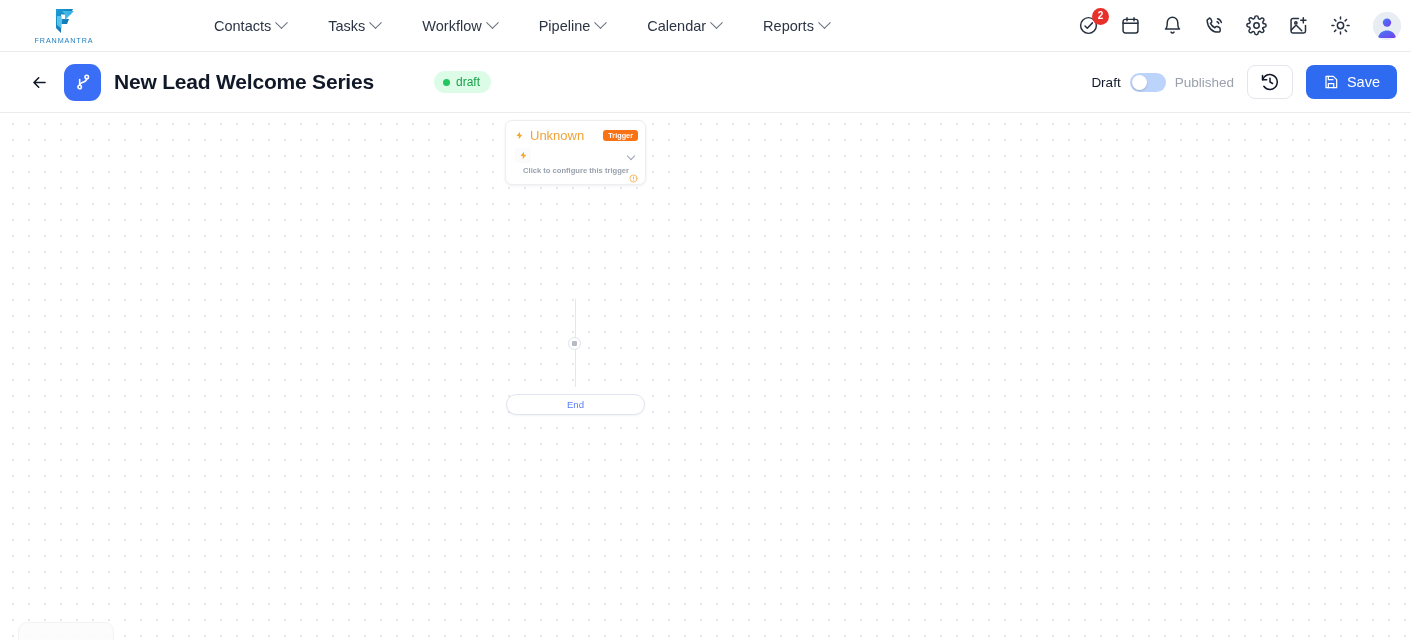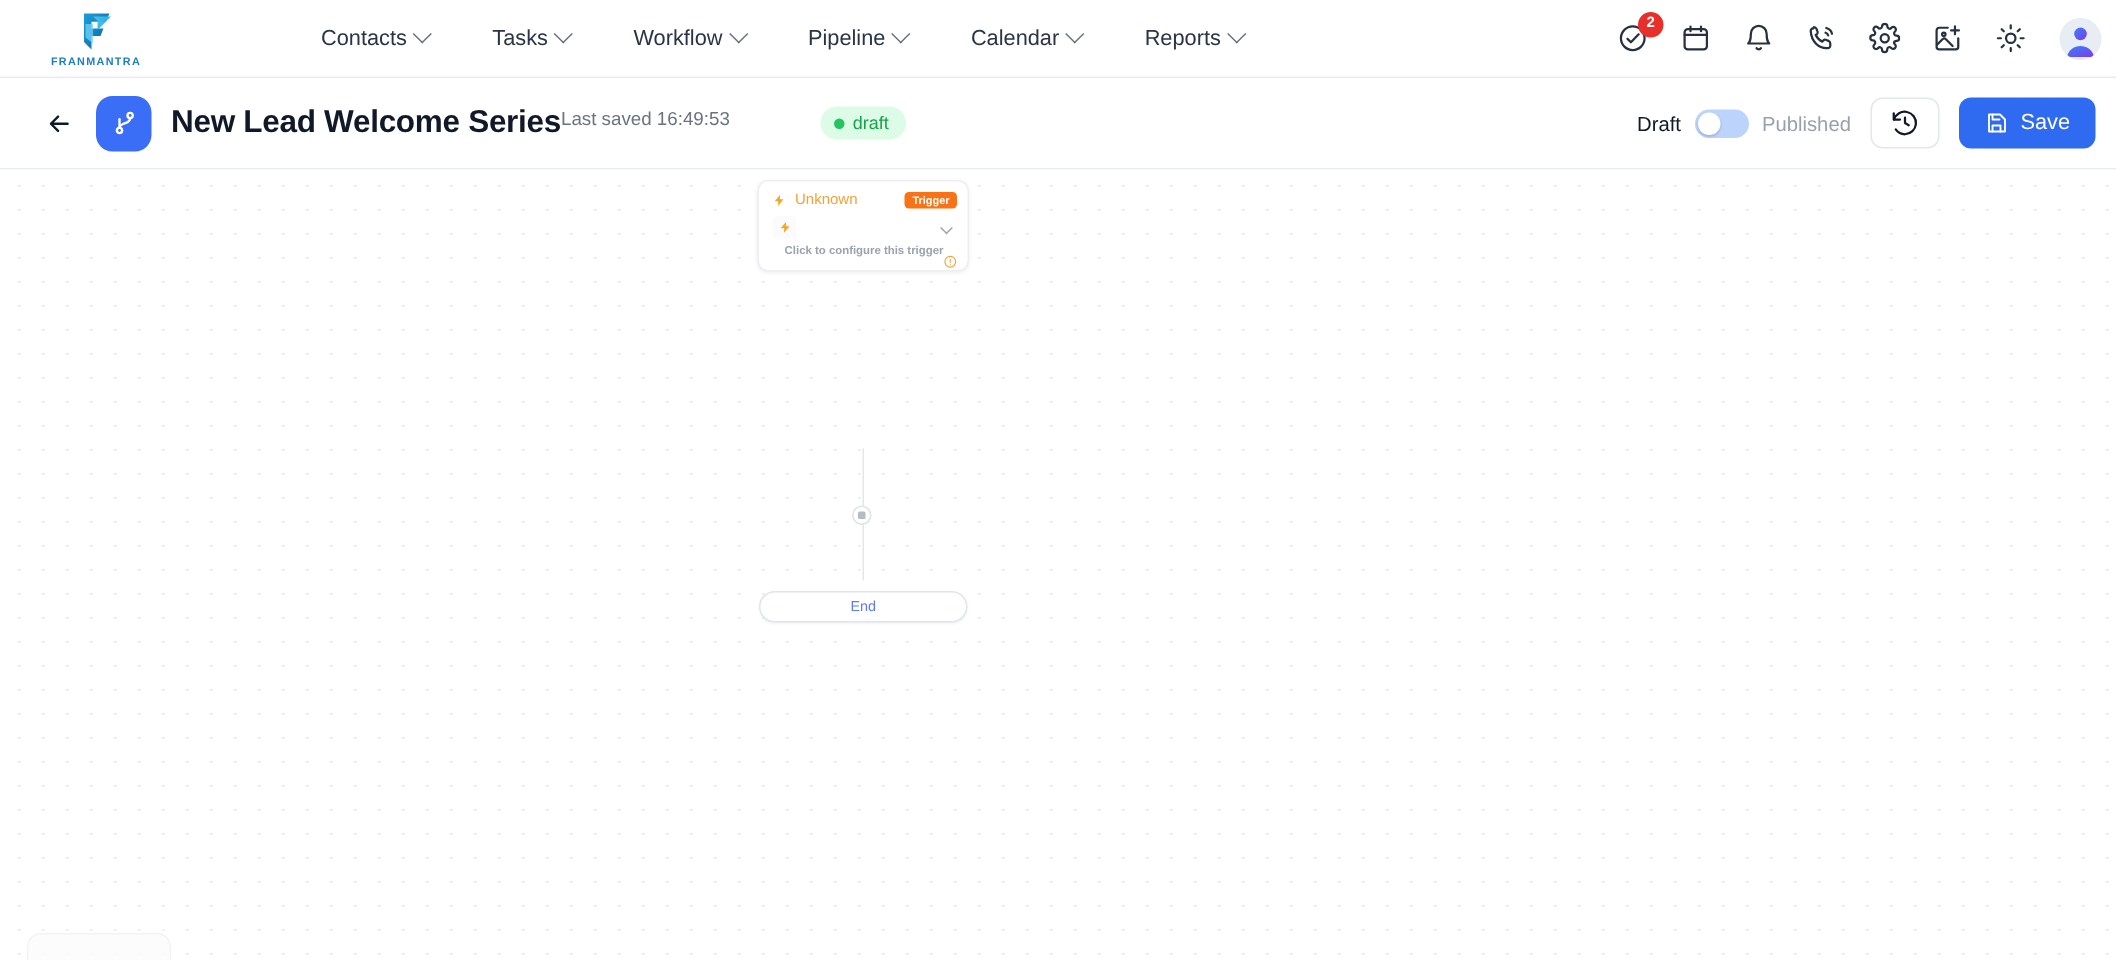--- a/index.html
+++ b/index.html
@@ -28,21 +28,21 @@
     flex-direction: column;
     align-items: center;
     justify-content: center;
     padding-left: 8px;
   }
   .brand-logo { width: 30px; height: 28px; display: block; }
   .brand-word {
     font-size: 7.2px;
     letter-spacing: 0.9px;
     color: #1f7ec0;
-    font-weight: 700;
+    font-weight: 400;
     margin-top: 1px;
   }
 
   .mainnav {
     display: flex;
     align-items: center;
     gap: 42px;
     margin-left: 94px;
   }
   .navitem {
@@ -252,21 +252,21 @@
     cursor: pointer;
   }
   .node-head {
     display: flex;
     align-items: center;
     justify-content: space-between;
     padding: 7px 7px 3px 9px;
   }
   .node-head-left { display: flex; align-items: center; gap: 6px; }
   .node-title {
-    font-size: 10px;
+    font-size: 13px;
     color: #f0a33a;
     font-weight: 500;
   }
   .trigger-pill {
     background: #f97316;
     color: #fff;
     font-size: 7.3px;
     font-weight: 700;
     border-radius: 3px;
     padding: 2px 5px;
@@ -491,21 +491,20 @@
     <svg viewBox="0 0 24 24" width="20" height="20" fill="none" stroke="#ffffff" stroke-width="1.9" stroke-linecap="round" stroke-linejoin="round">
       <circle cx="8" cy="18" r="2.1"></circle>
         <circle cx="16.5" cy="6" r="2.1"></circle>
       <path d="M16.5 8.1c0 5-8.5 3.5-8.5 7.8"></path>
       <path d="M8 15.9V9"></path>
     </svg>
   </div>
 
   <div class="titleblock">
     <div class="wftitle">New Lead Welcome Series</div>
-    <div class="wfsaved">Last saved 16:49:53</div>
   </div>
 
   <div class="draftbadge">
     <span class="dot-green"></span>
     <span>draft</span>
   </div>
 
   <div class="tabs">
     <div class="tab active">
       <svg viewBox="0 0 24 24" width="14" height="14" fill="none" stroke="currentColor" stroke-width="1.8" stroke-linecap="round" stroke-linejoin="round">

